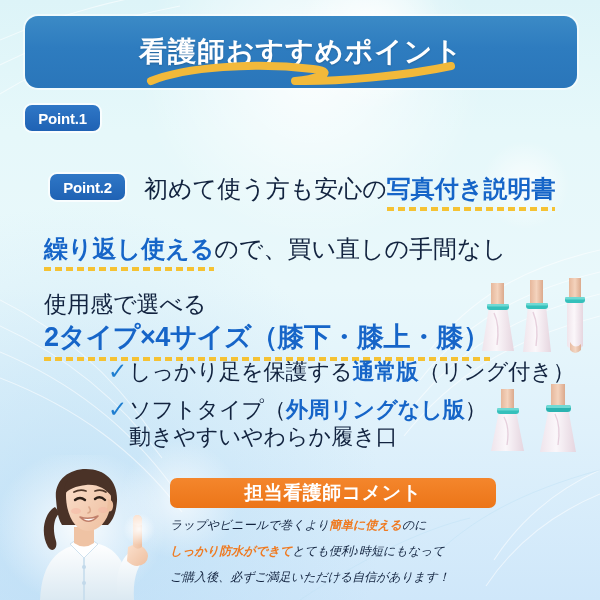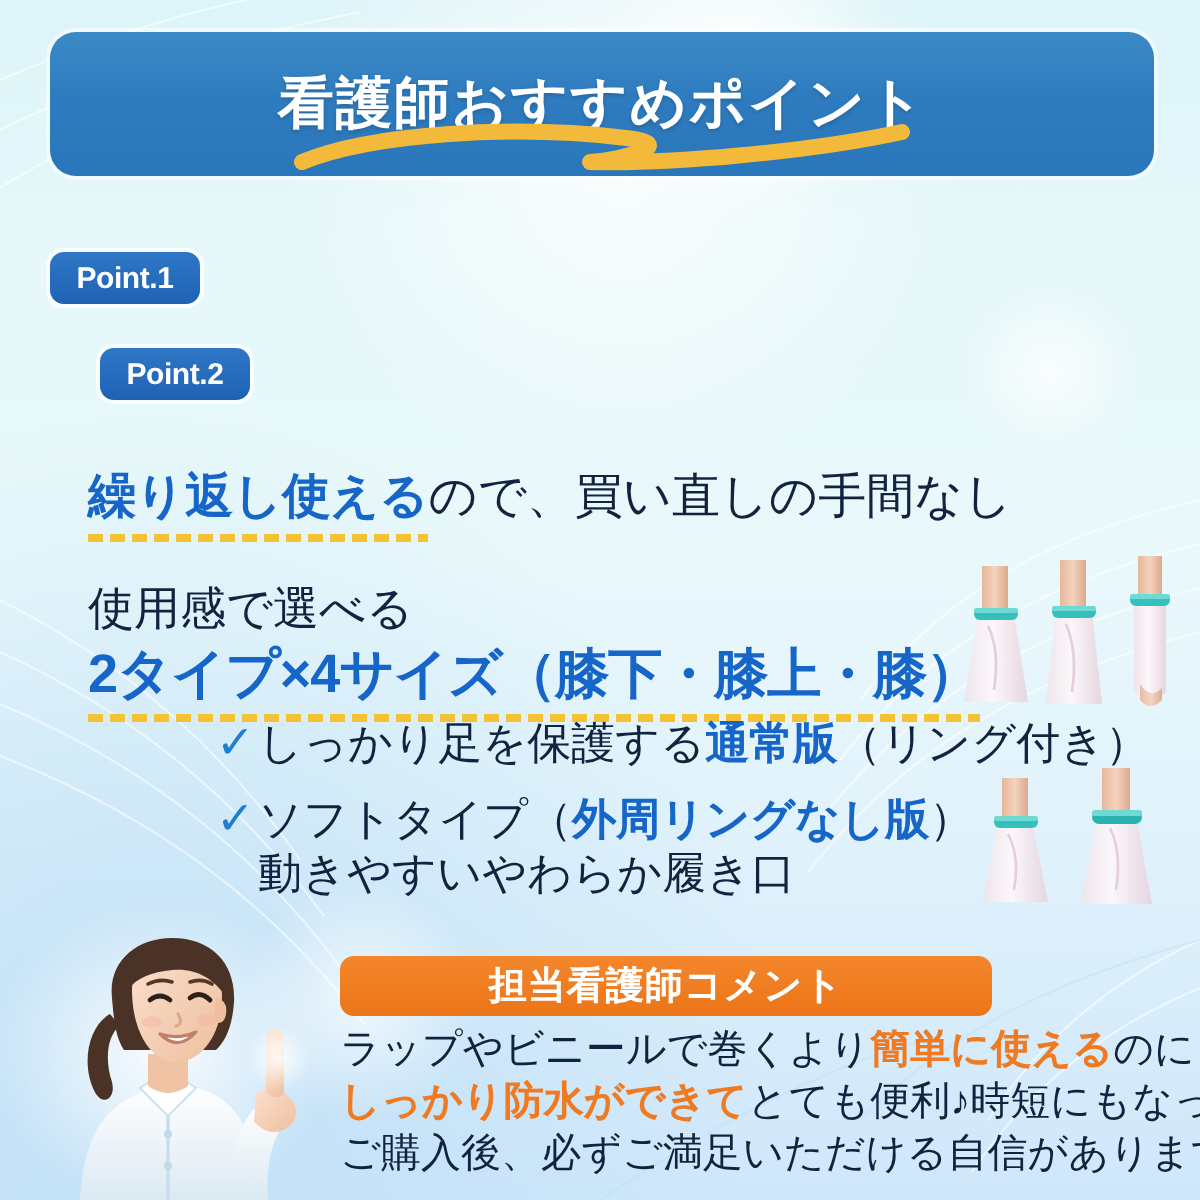--- a/index.html
+++ b/index.html
@@ -73,21 +73,21 @@
   .nurse{position:absolute;left:0;bottom:0;width:175px;height:145px;overflow:hidden;}
 
   
   .comment-badge{
     position:absolute;left:170px;top:478px;width:326px;height:30px;border-radius:7px;
     background:linear-gradient(180deg,#f4862c 0%,#ec7518 100%);
     color:#fff;font-size:19px;font-weight:700;
     display:flex;align-items:center;justify-content:center;letter-spacing:.5px;
   }
   .comment-body{position:absolute;left:170px;top:512px;width:420px;}
-  .cline{font-size:20px;line-height:26px;color:#12233f;font-weight:500;white-space:nowrap;}
+  .cline{font-size:12px;line-height:26px;color:#12233f;font-weight:500;white-space:nowrap;font-style:italic;}
   .cline .ohl{color:#ef7a21;font-weight:700;}
 </style>
 </head>
 <body>
 
 <div id="page">
 
   <svg class="swirls" width="600" height="600" viewBox="0 0 600 600">
     <g fill="none" stroke="#ffffff" stroke-opacity="0.55" stroke-width="1.1">
       <path d="M0,40 C70,10 120,0 170,-10"></path>
@@ -114,26 +114,27 @@
   <div class="glow" style="left:120px;top:440px;width:120px;height:120px;opacity:.75;"></div>
 
   <div class="header-wrap">
     <div class="header-box"></div>
     <div class="header-title">看護師おすすめポイント</div>
     <svg class="header-underline" viewBox="0 0 320 26">
       <path d="M6,21 C40,7 110,2 168,9 C196,12 166,20 150,21 C190,22 260,16 306,6" fill="none" stroke="#f2b93a" stroke-width="8" stroke-linecap="round" stroke-linejoin="round"></path>
     </svg>
   </div>
 
-  <div class="point-row" style="top:126px;">
+  <div class="point-row" style="top:105px;">
     <div class="badge">Point.1</div>
   </div>
 
   <div class="point-row" style="top:174px;padding-left:25px;">
     <div class="badge">Point.2</div>
+    <div class="point-text"><span>初めて使う方も安心の</span><span class="hl dash">写真付き説明書</span></div>
   </div>
 
   <div class="point-row" style="top:234px;">
     <div class="point-text"><span class="hl dash">繰り返し使える</span><span>ので、買い直しの手間なし</span></div>
   </div>
 
   <div class="point-row" style="top:290px;">
     <div style="margin-left:19px;">
       <div class="p4line1">使用感で選べる</div>
       <div class="p4line2 dash">2タイプ×4サイズ（膝下・膝上・膝）</div>

